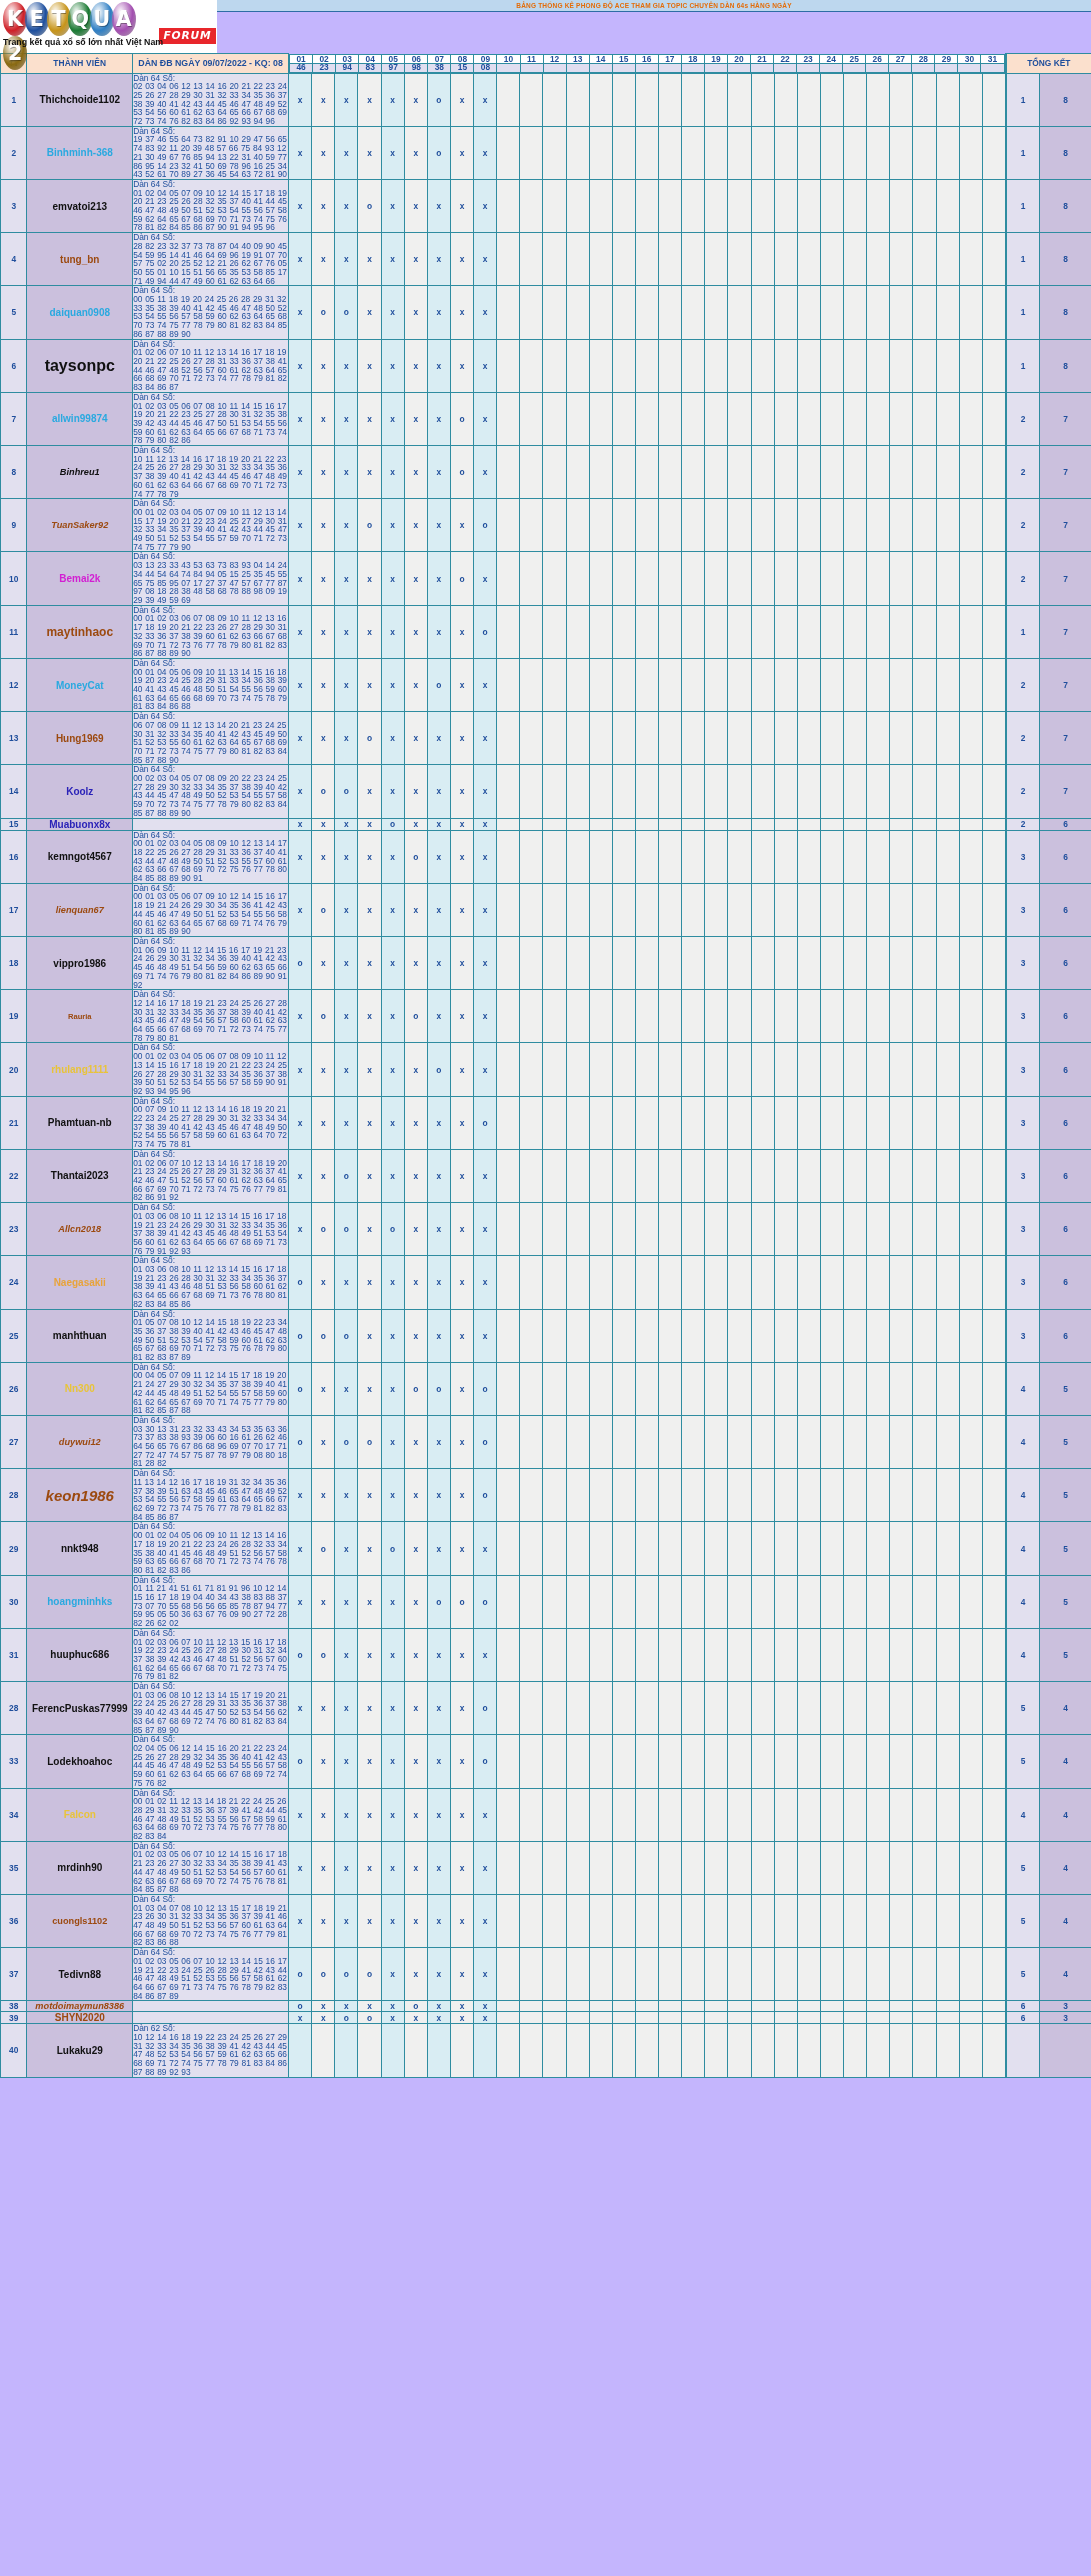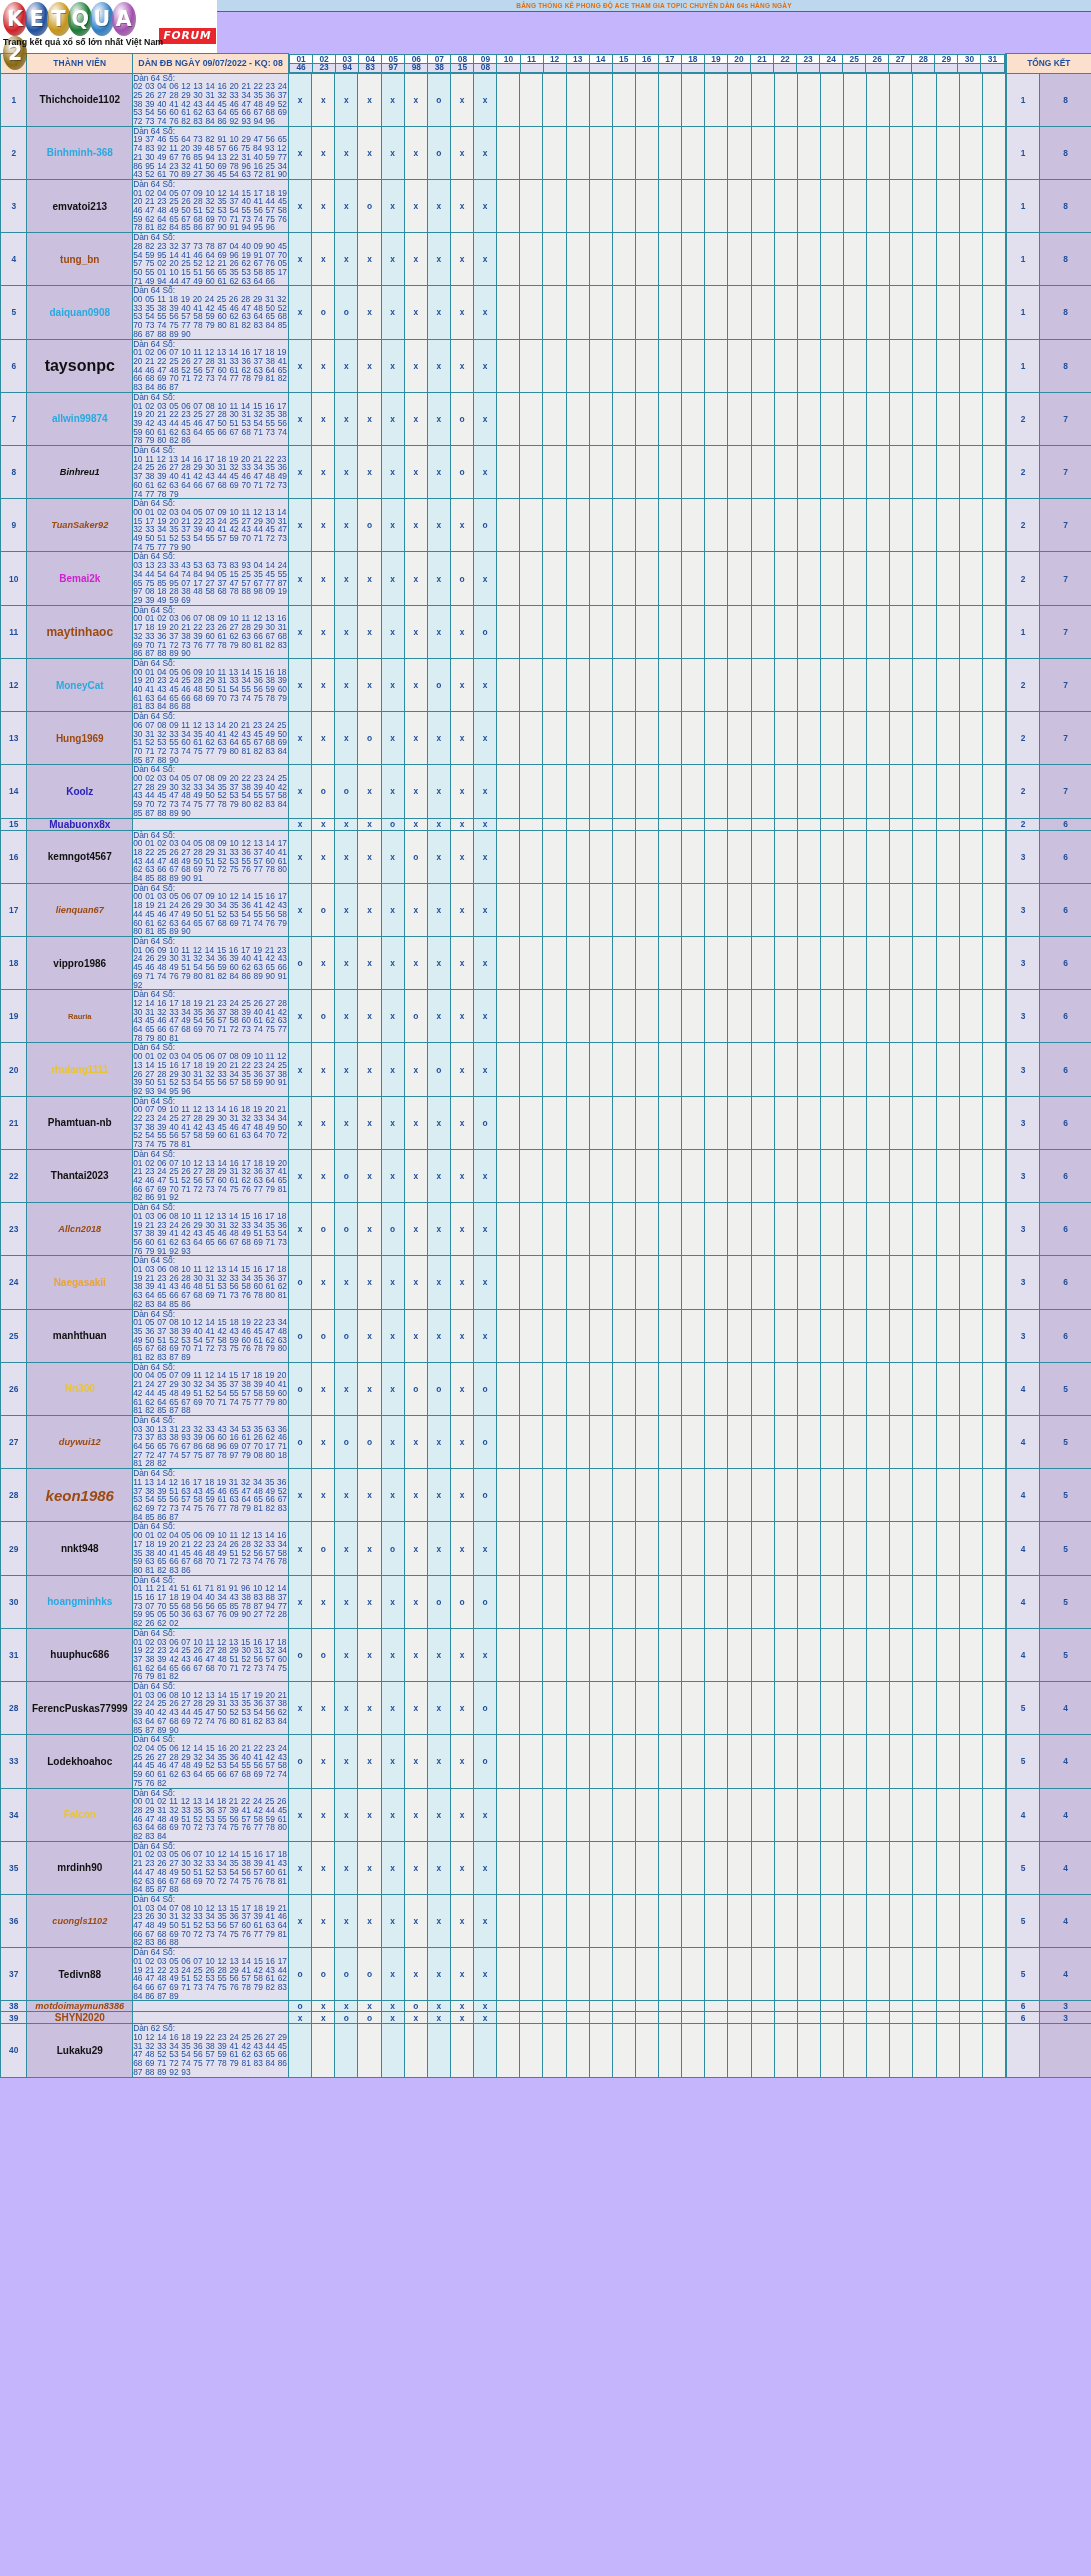--- a/index.html
+++ b/index.html
@@ -1655,21 +1655,21 @@
           <td class="mk blank" style="background: rgb(240, 240, 239);"></td>
           <td class="mk blank" style="background: rgb(240, 240, 239);"></td>
           <td class="mk blank" style="background: rgb(240, 240, 239);"></td>
           <td class="mk blank" style="background: rgb(240, 240, 239);"></td>
           <td class="mk blank" style="background: rgb(240, 240, 239);"></td>
           <td class="t1 sep-left">5</td>
           <td class="t2">4</td>
         </tr>
         <tr class="drow">
           <td class="tt">36</td>
-          <td class="nm" style="color: rgb(156, 74, 16); font-size: 9.2px; font-style: italic; margin-top: 43px;">cuongls1102</td>
+          <td class="nm" style="color: rgb(156, 74, 16); font-size: 9.2px;  margin-top: 43px;">cuongls1102</td>
           <td class="dan">
             <span class="dan-label">Dàn 64 Số:</span>
             <span class="dan-nums">01 03 04 07 08 10 12 13 15 17 18 19 21 23 26 30 31 32 33 34 35 36 37 39 41 46 47 48 49 50 51 52 53 56 57 60 61 63 64 66 67 68 69 70 72 73 74 75 76 77 79 81 82 83 86 88</span>
           </td>
           <td class="mk even">x</td>
           <td class="mk odd">x</td>
           <td class="mk even">x</td>
           <td class="mk odd">x</td>
           <td class="mk even">x</td>
           <td class="mk odd">x</td>

